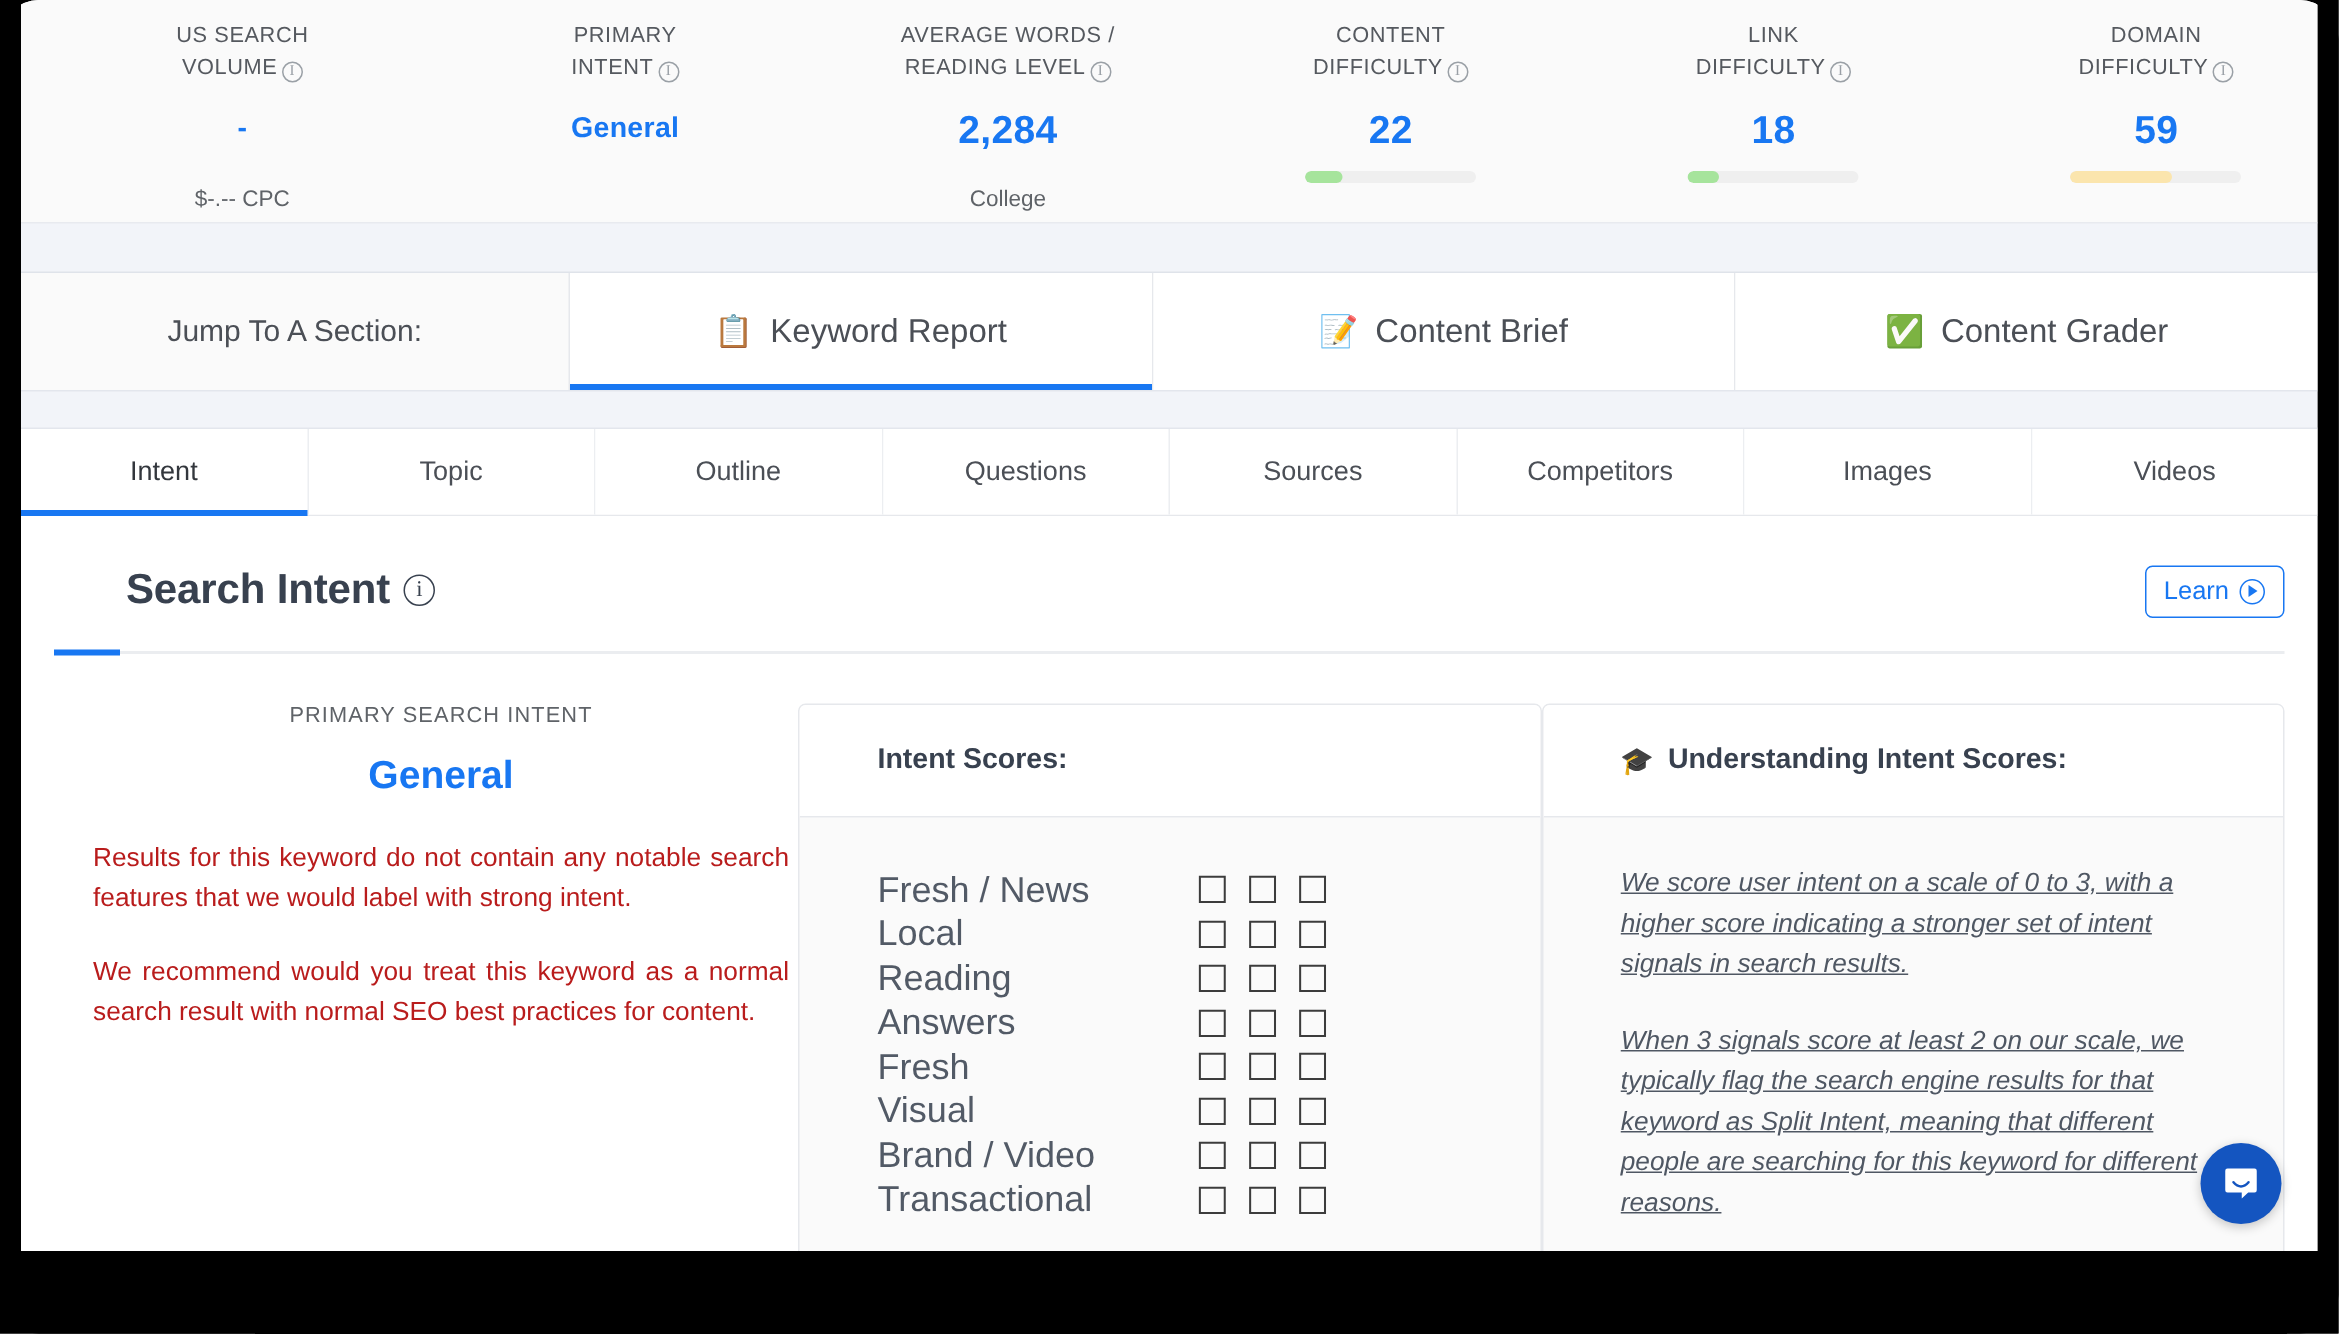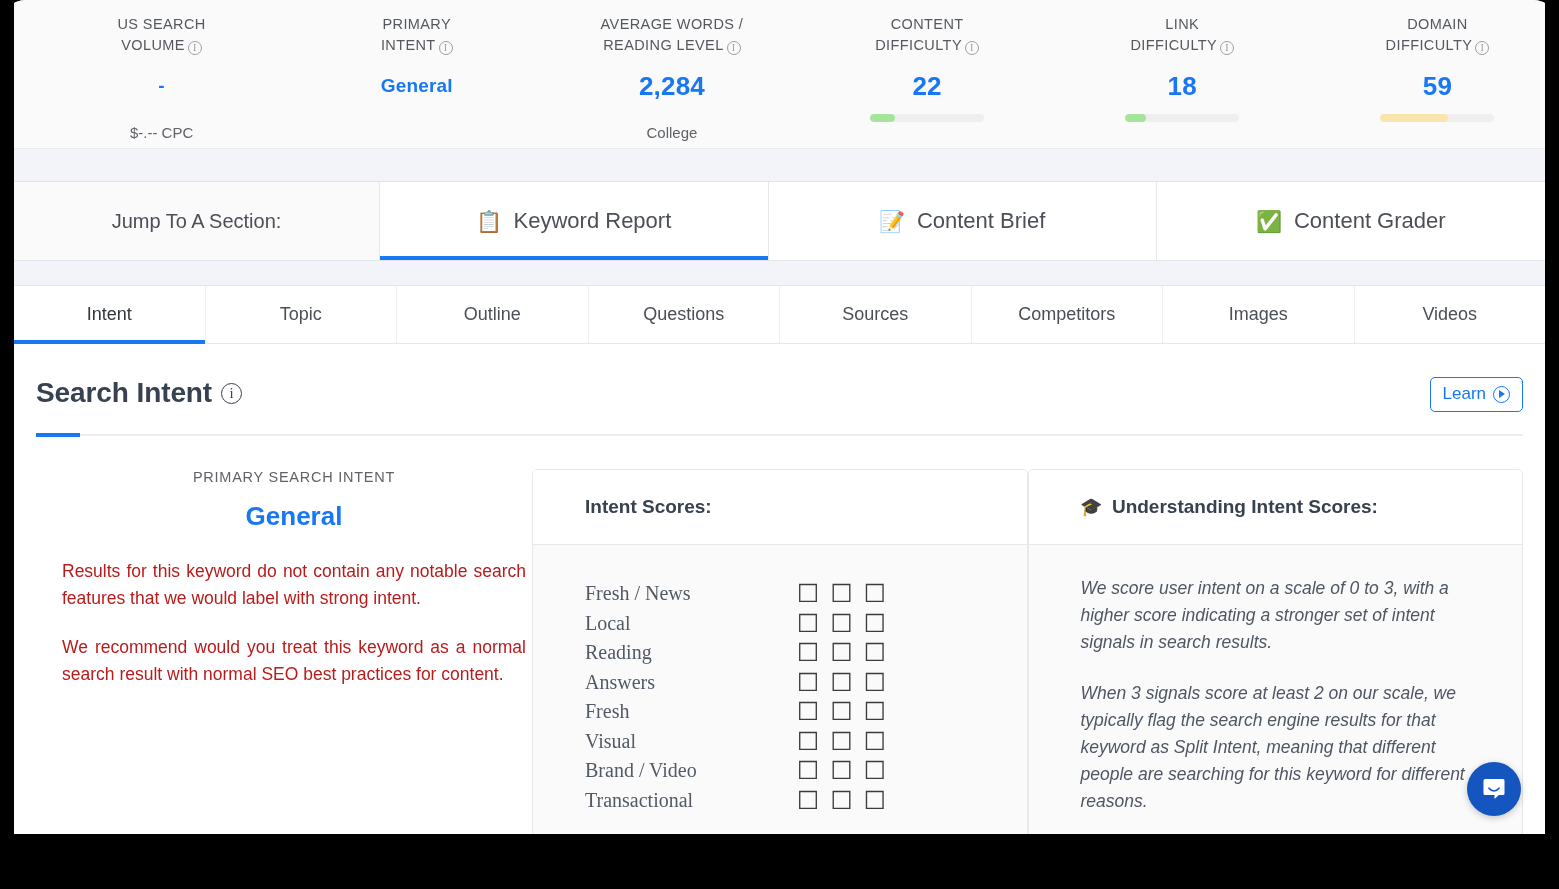--- a/index.html
+++ b/index.html
@@ -177,20 +177,21 @@
   
   .section {
     padding: 0 22px;
     background: #fff;
   }
   .section-head {
     display: flex;
     align-items: flex-start;
     justify-content: space-between;
     padding: 33px 0 0 0;
+    margin-left: 48px;
   }
   .section-title {
     font-size: 28px;
     font-weight: 700;
     color: #38414f;
     display: flex;
     align-items: center;
     gap: 9px;
     letter-spacing: -.1px;
   }
@@ -302,38 +303,38 @@
   }
   .card-body { padding: 34px 0 24px 52px; }
 
   .score-row {
     display: flex;
     align-items: center;
     height: 29.5px;
   }
   .score-label {
     width: 212px;
-    font-size: 20px;
+    font-size: 24px;
     color: #525a66;
-    font-family: Liberation Serif, serif;
   }
   .boxes { display: flex; gap: 11px; }
   .ballot {
     font-size: 25px;
     line-height: 25px;
     color: #3c3c3c;
     font-family: "DejaVu Sans", sans-serif;
   }
 
   .note-para {
     font-size: 17.5px;
     line-height: 27px;
     color: #4f5763;
     font-style: italic;
     padding-right: 40px;
+    text-decoration: underline;
   }
   .note-para + .note-para { margin-top: 24px; }
   .cap-icon { font-size: 18px; font-style: normal; }
 
   
   .intercom {
     position: absolute;
     right: 24px;
     bottom: 18px;
     width: 54px; height: 54px;

